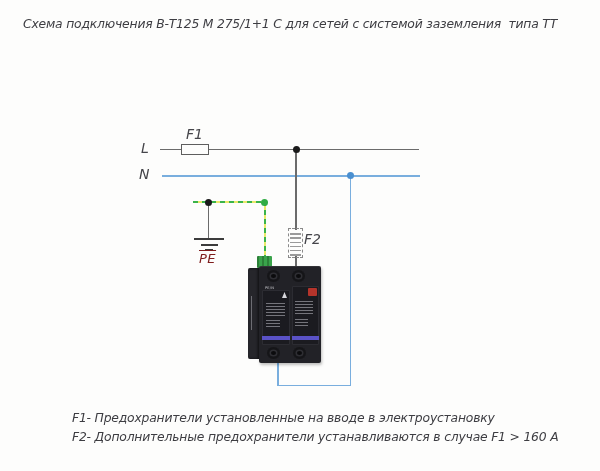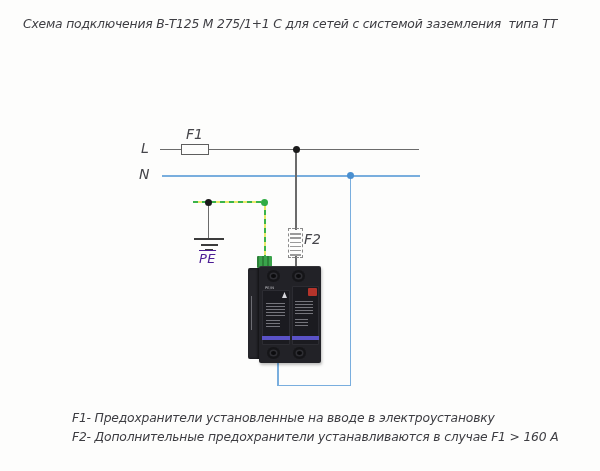--- a/index.html
+++ b/index.html
@@ -32,21 +32,21 @@
   .fuse-f1{
     width:26px;height:9px;background:#fdfdfc;border:1.6px solid #5e5e5e;z-index:3;
   }
   .fuse-f2{
     width:11px;height:26px;background:#fdfdfc;border:1.5px dashed #8a8a8a;z-index:3;
     background-image:repeating-linear-gradient(180deg,#9a9a9a 0 1.4px,transparent 1.4px 4.2px);
     background-clip:content-box;padding:1px 1px;
   }
   
   .gbar{background:#3c3c3c;}
-  .pe-label{font-size:13px;font-style:italic;color:#4c1d95;text-decoration:overline;letter-spacing:0.5px;}
+  .pe-label{font-size:13px;font-style:italic;color:#7f1d1d;text-decoration:overline;letter-spacing:0.5px;}
   
   .device{width:78px;height:108px;z-index:5;}
   .dev-conn{
     left:11px;top:0;width:15px;height:12px;background:#3aa34b;border-radius:1px;
     background-image:linear-gradient(90deg,#2c8038 0 2px,transparent 2px 5px,#2c8038 5px 7px,transparent 7px 10px,#2c8038 10px 12px,transparent 12px);
   }
   .dev-side{
     left:2px;top:12px;width:12px;height:91px;background:#26262b;border-radius:2px 0 0 2px;
     box-shadow:inset -2px 0 3px rgba(0,0,0,.6);
   }

